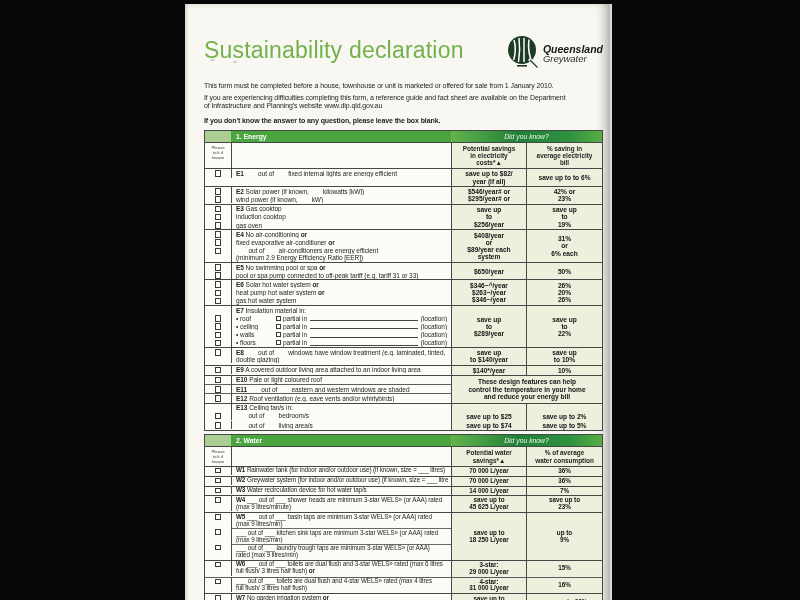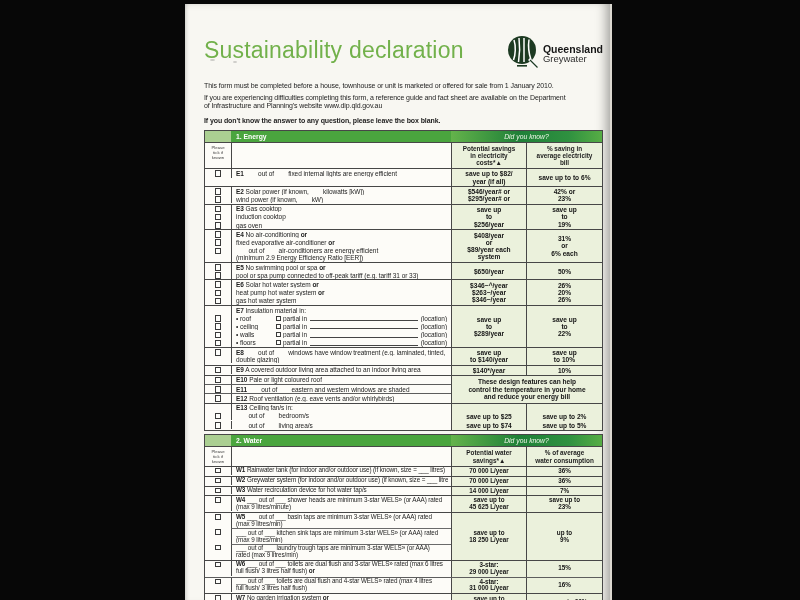--- a/index.html
+++ b/index.html
@@ -7,21 +7,21 @@
        font-family:"Liberation Sans",sans-serif;color:#1d1d1d;}
   #paper{position:absolute;left:185px;top:4px;width:427px;height:600px;background:#f8f7f2;
          box-shadow:inset -9px 0 12px -6px rgba(0,0,0,.38), inset 3px 0 5px -3px rgba(0,0,0,.28);
          border-right:2px solid #dbd8d0;box-sizing:border-box;}
   #content{position:absolute;left:19px;top:0;width:399px;}
   .speck{position:absolute;background:rgba(90,90,90,.28);border-radius:50%;filter:blur(.6px);}
 
   
   #masthead{margin-top:33px;display:flex;justify-content:space-between;align-items:flex-start;}
   #page-title{font-size:23px;color:#72b14b;letter-spacing:.2px;}
-  #logo{display:flex;align-items:center;margin-top:-2px;}
+  #logo{display:flex;align-items:center;margin-top:-2px;font-style:italic;}
   #logo-text{margin-left:4px;line-height:10px;}
   #logo-name{font-size:10.5px;font-weight:bold;color:#161616;}
   #logo-sub{font-size:9.5px;color:#2e2e2e;}
   .intro{font-size:7px;letter-spacing:-.1px;line-height:8.2px;margin-top:4px;white-space:nowrap;}
   .intro.first{margin-top:9px;}
   .intro.bold{font-weight:bold;margin-top:6px;margin-bottom:5px;}
 
   
   .table{width:399px;border:1px solid #474747;box-sizing:border-box;background:#fdfcf8;}
   .bar{display:flex;height:11px;border-bottom:1px solid #474747;}

